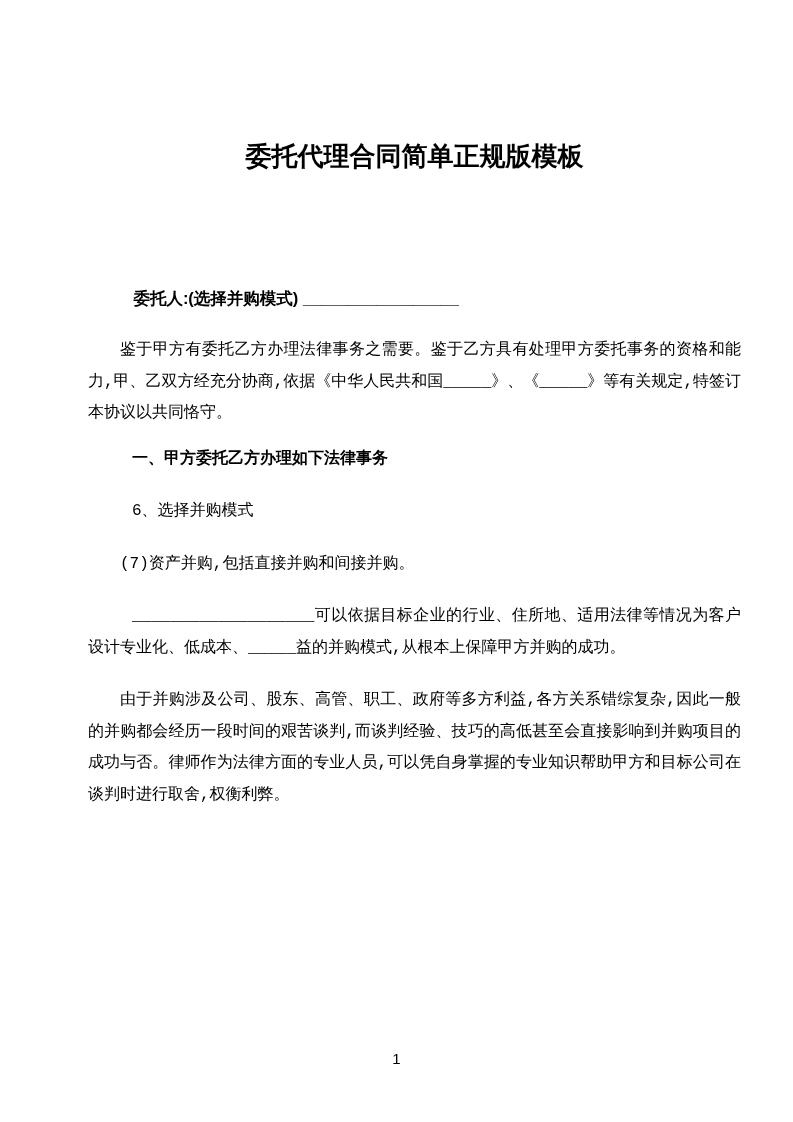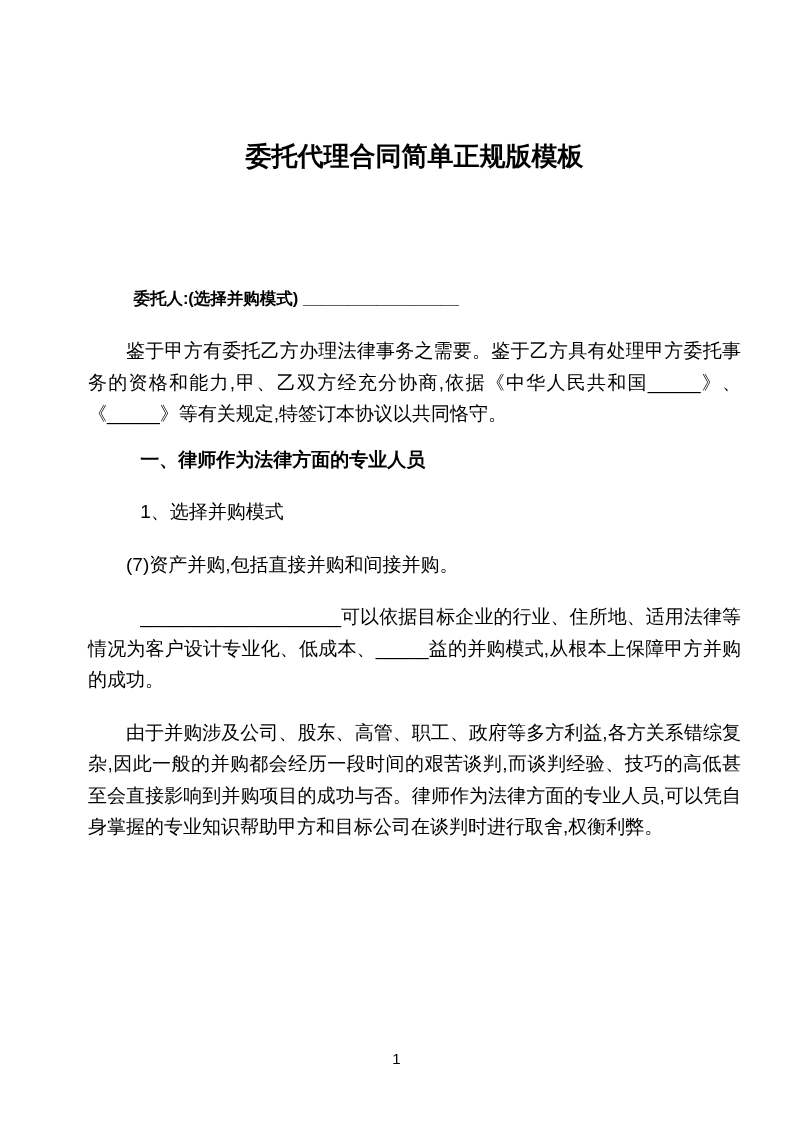--- a/index.html
+++ b/index.html
@@ -28,24 +28,25 @@
   }
   .party-line {
     font-size: 16.5px;
     font-weight: bold;
     line-height: 32px;
     margin: 0 0 21px 0;
     text-indent: 2.75em;
     white-space: nowrap;
   }
   .para {
-    font-size: 19px;
+    font-size: 16px;
     line-height: 31.5px;
     margin: 0 0 21px 0;
     text-align: justify;
+    font-family: Liberation Mono, monospace;
   }
   .indent-2  { text-indent: 2em; }
   .indent-lg { text-indent: 2.75em; }
   .heading   { font-weight: bold; }
   .mb-sm     { margin-bottom: 14px; }
   .page-footer {
     position: absolute;
     left: 0;
     right: 0;
     top: 1050px;
@@ -59,23 +60,23 @@
 
 <div class="page">
 
   <h1 class="doc-title">委托代理合同简单正规版模板</h1>
 
   <p class="party-line"><span>委托人:(选择并购模式)</span> <span>_________________</span></p>
 
 
   <p class="para indent-2 mb-sm">鉴于甲方有委托乙方办理法律事务之需要。鉴于乙方具有处理甲方委托事务的资格和能力,甲、乙双方经充分协商,依据《中华人民共和国_____》、《_____》等有关规定,特签订本协议以共同恪守。</p>
 
-  <p class="para heading indent-lg">一、律师作为法律方面的专业人员</p>
+  <p class="para heading indent-lg">一、甲方委托乙方办理如下法律事务</p>
 
-  <p class="para indent-lg">1、选择并购模式</p>
+  <p class="para indent-lg">6、选择并购模式</p>
 
 
   <p class="para indent-2">(7)资产并购,包括直接并购和间接并购。</p>
 
   <p class="para indent-lg">___________________可以依据目标企业的行业、住所地、适用法律等情况为客户设计专业化、低成本、_____益的并购模式,从根本上保障甲方并购的成功。</p>
 
 
   <p class="para indent-2">由于并购涉及公司、股东、高管、职工、政府等多方利益,各方关系错综复杂,因此一般的并购都会经历一段时间的艰苦谈判,而谈判经验、技巧的高低甚至会直接影响到并购项目的成功与否。律师作为法律方面的专业人员,可以凭自身掌握的专业知识帮助甲方和目标公司在谈判时进行取舍,权衡利弊。</p>
 
   <div class="page-footer">1</div>

